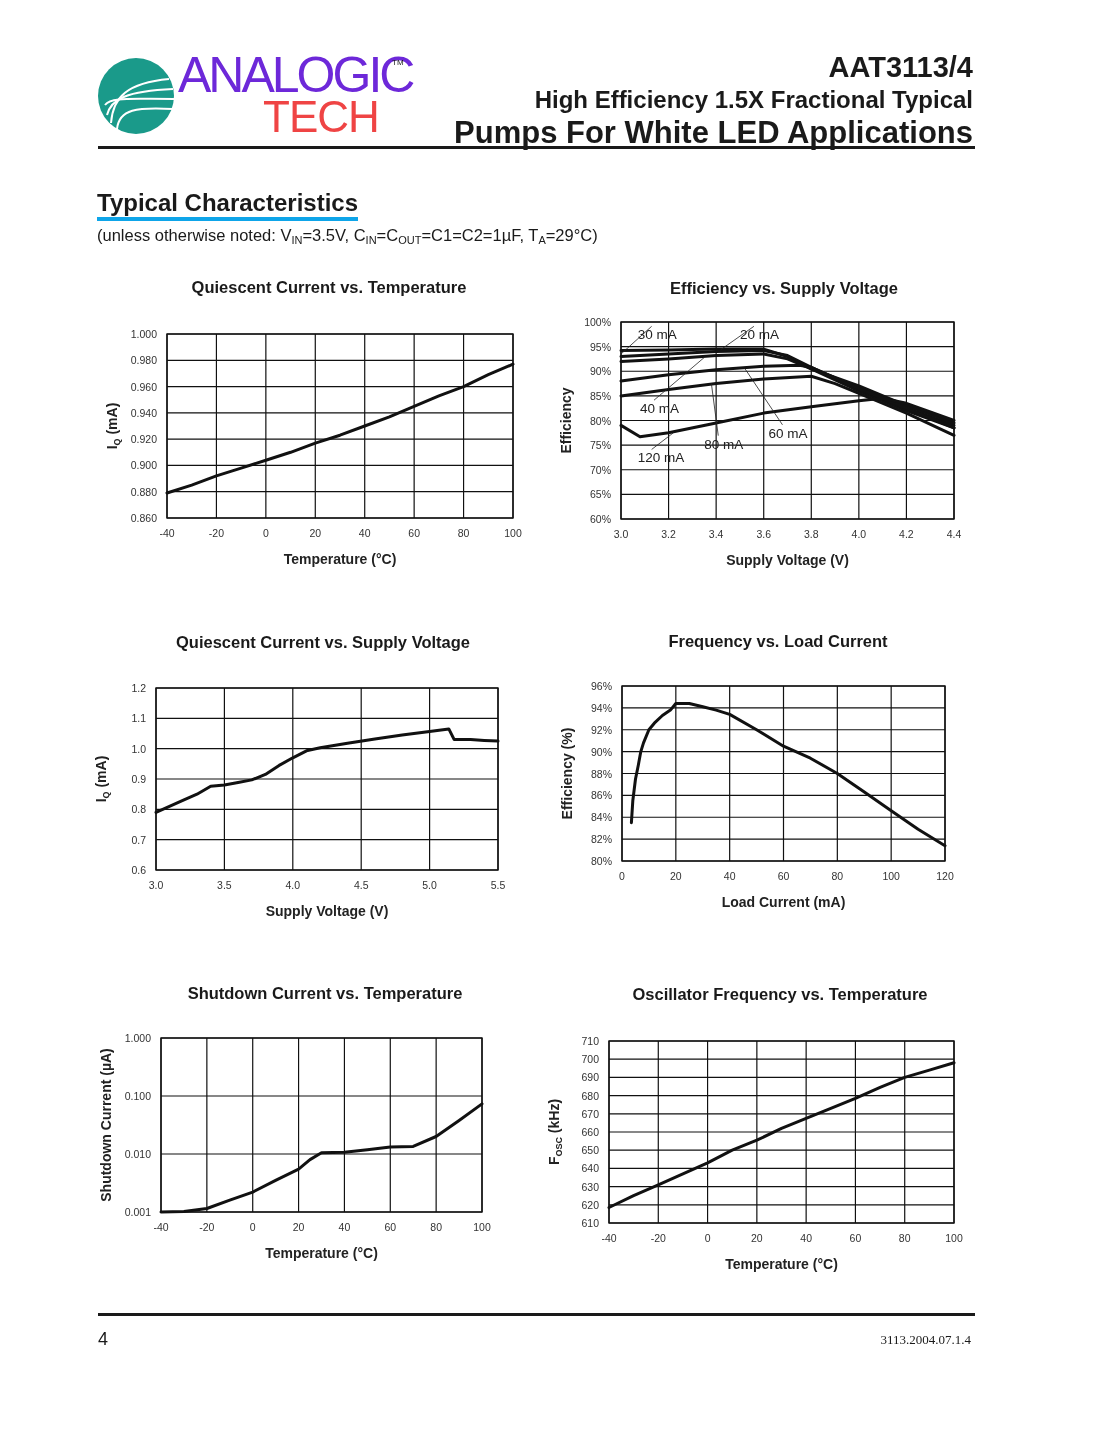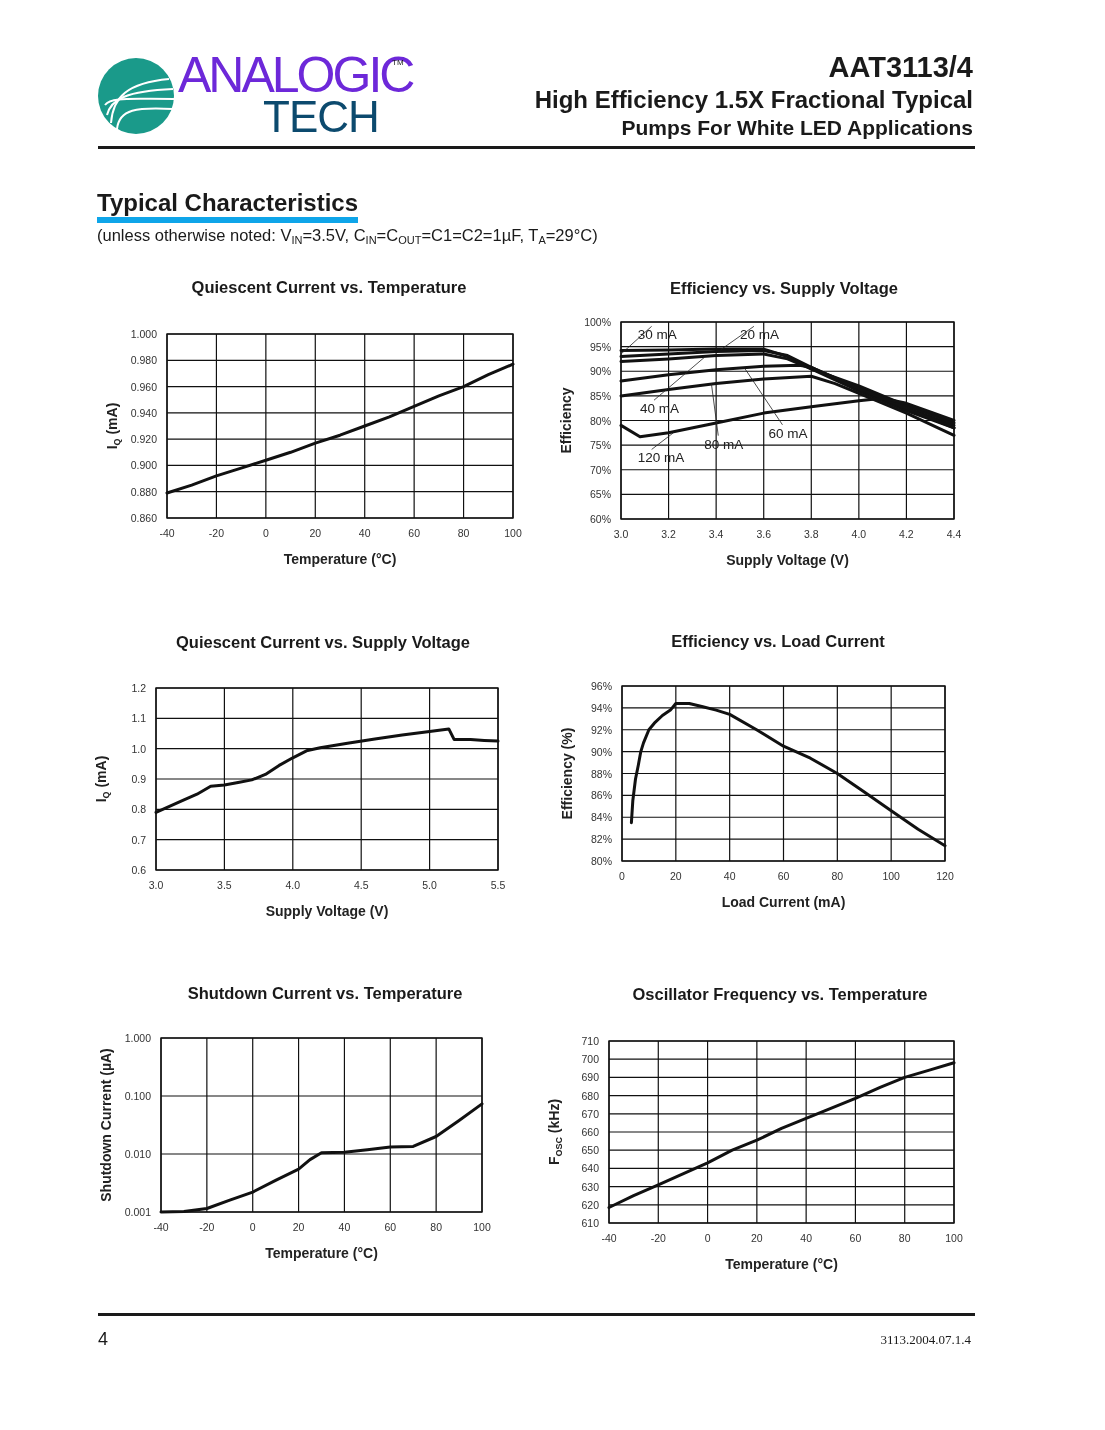--- a/index.html
+++ b/index.html
@@ -1,26 +1,26 @@
 <!DOCTYPE html>
 <html><head>
 <meta charset="utf-8">
 <style>
   html,body{margin:0;padding:0;background:#fff;}
   body{width:1105px;height:1430px;position:relative;font-family:"Liberation Sans",sans-serif;color:#1a1a1a;overflow:hidden;}
   .abs{position:absolute;}
   #logo-mark{left:97px;top:57px;width:78px;height:78px;}
   #logo-word1{left:178px;top:50px;font-size:50px;letter-spacing:-3px;font-weight:400;color:#6d28d9;line-height:1;}
   #logo-tm{left:392px;top:58px;font-size:8px;}
-  #logo-word2{left:263px;top:95px;font-size:44px;font-weight:300;letter-spacing:-1px;color:#0c4a6e;line-height:1;}
+  #logo-word2{left:263px;top:95px;font-size:44px;font-weight:300;letter-spacing:-1px;color:#ef4444;line-height:1;}
   #part-no{right:132px;top:53px;font-size:29px;font-weight:700;line-height:1;}
   #doc-title1{right:132px;top:88px;font-size:24px;font-weight:700;text-align:right;line-height:1;}
-  #doc-title2{right:132px;top:117px;font-size:21px;font-weight:700;text-align:center;line-height:1;}
+  #doc-title2{right:132px;top:117px;font-size:31px;font-weight:700;text-align:center;line-height:1;}
   #header-rule{left:98px;top:146px;width:877px;height:3px;background:#1a1a1a;}
-  #section-title{left:97px;top:191px;font-size:24px;font-weight:700;line-height:1;border-bottom:6px solid #0ea5e9;padding-bottom:2px;}
+  #section-title{left:97px;top:191px;font-size:24px;font-weight:700;line-height:1;border-bottom:4px solid #0ea5e9;padding-bottom:2px;}
   #conditions{left:97px;top:226px;font-size:16.5px;line-height:1.2;}
   #conditions sub{font-size:11px;vertical-align:-3px;}
   .chart{position:absolute;}
   .chart svg{overflow:visible;}
   .ctitle{position:absolute;font-weight:700;font-size:16.5px;white-space:nowrap;transform:translateX(-50%);}
   #footer-rule{left:98px;top:1313px;width:877px;height:3px;background:#1a1a1a;}
   #page-num{left:98px;top:1329px;font-size:18px;}
   #doc-code{right:134px;top:1332px;font-size:13px;font-family:"Liberation Serif",serif;}
 </style>
 </head>
@@ -175,21 +175,21 @@
       <line x1="0" y1="30.333333333333286" x2="342" y2="30.333333333333286" stroke="#111" stroke-width="1.2"></line>
       <text x="-10" y="34.333333333333286" font-size="10.5" text-anchor="end" fill="#333">1.1</text>
       <line x1="0" y1="0" x2="342" y2="0" stroke="#111" stroke-width="1.2"></line>
       <text x="-10" y="4" font-size="10.5" text-anchor="end" fill="#333">1.2</text>
       <rect x="0" y="0" width="342" height="182" fill="none" stroke="#111" stroke-width="1.4"></rect>
       <path d="M0.0 124.4 L27.4 112.2 L41.0 106.2 L54.7 98.3 L68.4 97.1 L82.1 94.6 L95.8 91.9 L109.4 86.4 L123.1 77.4 L136.8 69.8 L150.5 62.8 L164.2 59.8 L191.5 55.2 L218.9 51.0 L246.2 47.0 L273.6 43.4 L292.8 40.9 L298.2 51.6 L314.6 51.6 L328.3 52.5 L342.0 53.1" fill="none" stroke="#111" stroke-width="3" stroke-linejoin="round" stroke-linecap="round"></path>
       <text x="171" y="228" font-size="14" font-weight="bold" text-anchor="middle" fill="#222">Supply Voltage (V)</text>
       <text transform="translate(-50,91) rotate(-90)" font-size="14" font-weight="bold" text-anchor="middle" fill="#222"><tspan>I</tspan><tspan font-size="9" dy="3">Q</tspan><tspan dy="-3"> (mA)</tspan></text>
     </svg></div>
 
-<div class="ctitle" style="left:778px;top:632px;">Efficiency vs. Load Current</div>
+<div class="ctitle" style="left:778px;top:632px;">Frequency vs. Load Current</div>
 <div class="chart" style="left: 622px; top: 686px;"><svg width="323" height="175" font-family="Liberation Sans, sans-serif">
       <line x1="0" y1="0" x2="0" y2="175" stroke="#111" stroke-width="1.2"></line>
       <text x="0" y="194" font-size="10.5" text-anchor="middle" fill="#333">0</text>
       <line x1="53.83333333333333" y1="0" x2="53.83333333333333" y2="175" stroke="#111" stroke-width="1.2"></line>
       <text x="53.83333333333333" y="194" font-size="10.5" text-anchor="middle" fill="#333">20</text>
       <line x1="107.66666666666666" y1="0" x2="107.66666666666666" y2="175" stroke="#111" stroke-width="1.2"></line>
       <text x="107.66666666666666" y="194" font-size="10.5" text-anchor="middle" fill="#333">40</text>
       <line x1="161.5" y1="0" x2="161.5" y2="175" stroke="#111" stroke-width="1.2"></line>
       <text x="161.5" y="194" font-size="10.5" text-anchor="middle" fill="#333">60</text>
       <line x1="215.33333333333331" y1="0" x2="215.33333333333331" y2="175" stroke="#111" stroke-width="1.2"></line>

